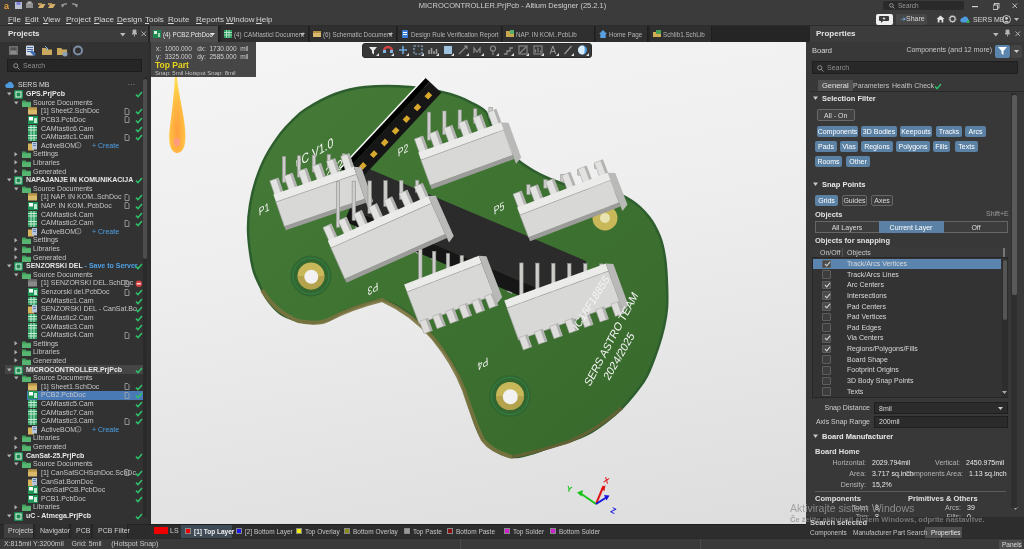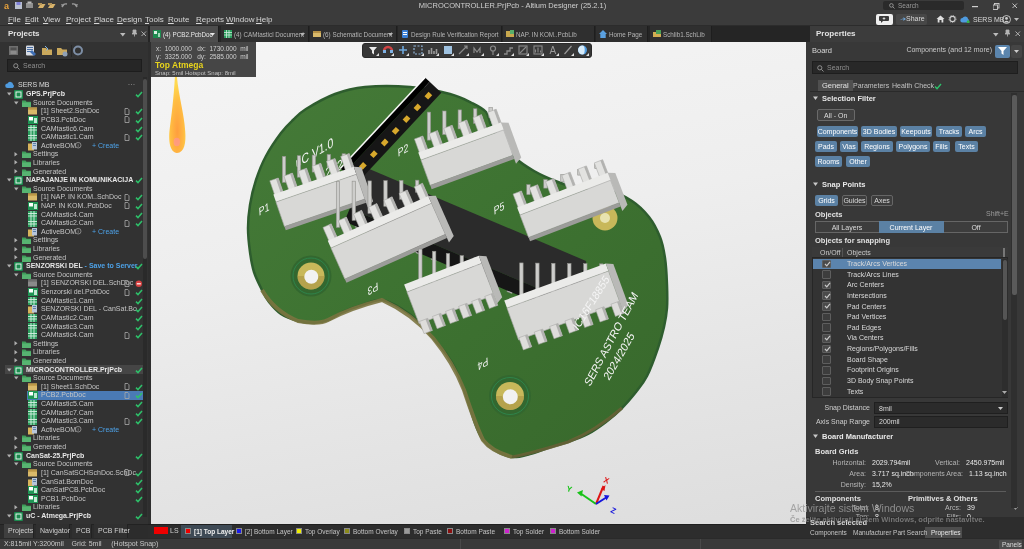--- a/index.html
+++ b/index.html
@@ -1108,21 +1108,21 @@
 <line x1="596" y1="504" x2="607" y2="497" stroke="#1515dd"></line>
 <path d="M604 495 l5.5 0.5 -3 5z" fill="#1515dd" stroke="none"></path>
 </g>
       <text x="603" y="482" font-size="8" fill="#dd1515" font-weight="bold" transform="rotate(20 603 482)">X</text>
       <text x="566" y="491" font-size="8" fill="#18c318" font-weight="bold" transform="rotate(15 566 491)">Y</text>
       <text x="610" y="512" font-size="8" fill="#1515dd" font-weight="bold" transform="rotate(25 610 512)">Z</text>
     </svg>
     <div class="abs" style="left:151px;top:42px;width:105px;height:35px;background:#3c3c3cf2;"></div>
     <div class="txt" style="left:156px;top:45px;font-size:6.5px;color:#cfcfcf;font-family:Liberation Sans;">x:&nbsp;&nbsp;1000.000&nbsp;&nbsp;&nbsp;dx:&nbsp;&nbsp;1730.000&nbsp;&nbsp;mil</div>
     <div class="txt" style="left:156px;top:53px;font-size:6.5px;color:#cfcfcf;">y:&nbsp;&nbsp;3325.000&nbsp;&nbsp;&nbsp;dy:&nbsp;&nbsp;2585.000&nbsp;&nbsp;mil</div>
-    <div class="txt" style="left:155px;top:60px;font-size:8.5px;font-weight:bold;color:#e8d41c;">Top Atmega</div>
+    <div class="txt" style="left:155px;top:60px;font-size:8.5px;font-weight:bold;color:#e8d41c;">Top Part</div>
     <div class="txt" style="left:155px;top:70px;font-size:6px;color:#c3c3c3;">Snap: 5mil Hotspot Snap: 8mil</div>
     <div class="abs" style="left:362px;top:43px;width:230px;height:15px;background:#373737;border-radius:3px;border:1px solid #2a2a2a;"></div>
     <svg class="abs" style="left:362px;top:43px" width="230" height="15" viewBox="0 0 230 15">
       <path d="M7 4 h8 l-3 3.5 v4 l-2-1.5 v-2.5z" fill="#e8e8e8"></path>
       <path d="M22 8 a4 4 0 0 1 8 0" stroke="#d04545" stroke-width="2.5" fill="none"></path>
       <rect x="21" y="7" width="3" height="3" fill="#7fb2e5"></rect>
       <rect x="28" y="7" width="3" height="3" fill="#7fb2e5"></rect>
       <path d="M41 3 v8 M37 7 h8" stroke="#6fa8dc" stroke-width="1.6"></path>
       <rect x="52" y="3" width="8" height="8" fill="none" stroke="#8fb4d8" stroke-width="1.2" stroke-dasharray="2 1.5"></rect>
       <path d="M67 11 v-4 m2.5 4 v-6 m2.5 6 v-3 m2.5 3 v-5" stroke="#9a9a9a" stroke-width="1.6"></path>
@@ -1294,21 +1294,21 @@
     <svg class="abs" style="left:998px;top:407px" width="6" height="4">
       <path d="M0 0 h5 l-2.5 3z" fill="#ccc"></path>
     </svg>
     <div class="txt" style="left:870px;top:417.5px;font-size:7px;color:#cfcfcf;text-align:right;transform:translateX(-100%);">Axis Snap Range</div>
     <div class="abs" style="left:874px;top:415.5px;width:134px;height:12px;background:#2b2b2b;border:1px solid #1f1f1f;"></div>
     <div class="txt" style="left:879px;top:418px;font-size:7px;color:#d8d8d8;">200mil</div>
     <svg class="abs" style="left:813px;top:433.5px" width="6" height="5">
       <path d="M0 0.5 h5 L2.5 4z" fill="#c8c8c8"></path>
     </svg>
     <div class="txt" style="left:822px;top:432px;font-size:7.5px;font-weight:bold;color:#e8e8e8;">Board Manufacturer</div>
-    <div class="txt" style="left:815px;top:447px;font-size:7.5px;font-weight:bold;color:#e0e0e0;">Board Grids</div>
+    <div class="txt" style="left:815px;top:447px;font-size:7.5px;font-weight:bold;color:#e0e0e0;">Board Home</div>
     <div class="txt" style="left:866px;top:459px;font-size:7px;color:#b5b5b5;text-align:right;transform:translateX(-100%);">Horizontal:</div>
     <div class="txt" style="left:872px;top:459px;font-size:7px;color:#e8e8e8;">2029.794mil</div>
     <div class="txt" style="left:960px;top:459px;font-size:7px;color:#b5b5b5;text-align:right;transform:translateX(-100%);">Vertical:</div>
     <div class="txt" style="left:966px;top:459px;font-size:7px;color:#e8e8e8;">2450.975mil</div>
     <div class="txt" style="left:866px;top:470px;font-size:7px;color:#b5b5b5;text-align:right;transform:translateX(-100%);">Area:</div>
     <div class="txt" style="left:872px;top:470px;font-size:7px;color:#e8e8e8;">3.717 sq.inch</div>
     <div class="txt" style="left:963px;top:470px;font-size:7px;color:#b5b5b5;text-align:right;transform:translateX(-100%);">Components Area:</div>
     <div class="txt" style="left:969px;top:470px;font-size:7px;color:#e8e8e8;">1.13 sq.inch</div>
     <div class="txt" style="left:866px;top:481px;font-size:7px;color:#b5b5b5;text-align:right;transform:translateX(-100%);">Density:</div>
     <div class="txt" style="left:872px;top:481px;font-size:7px;color:#e8e8e8;">15,2%</div>

